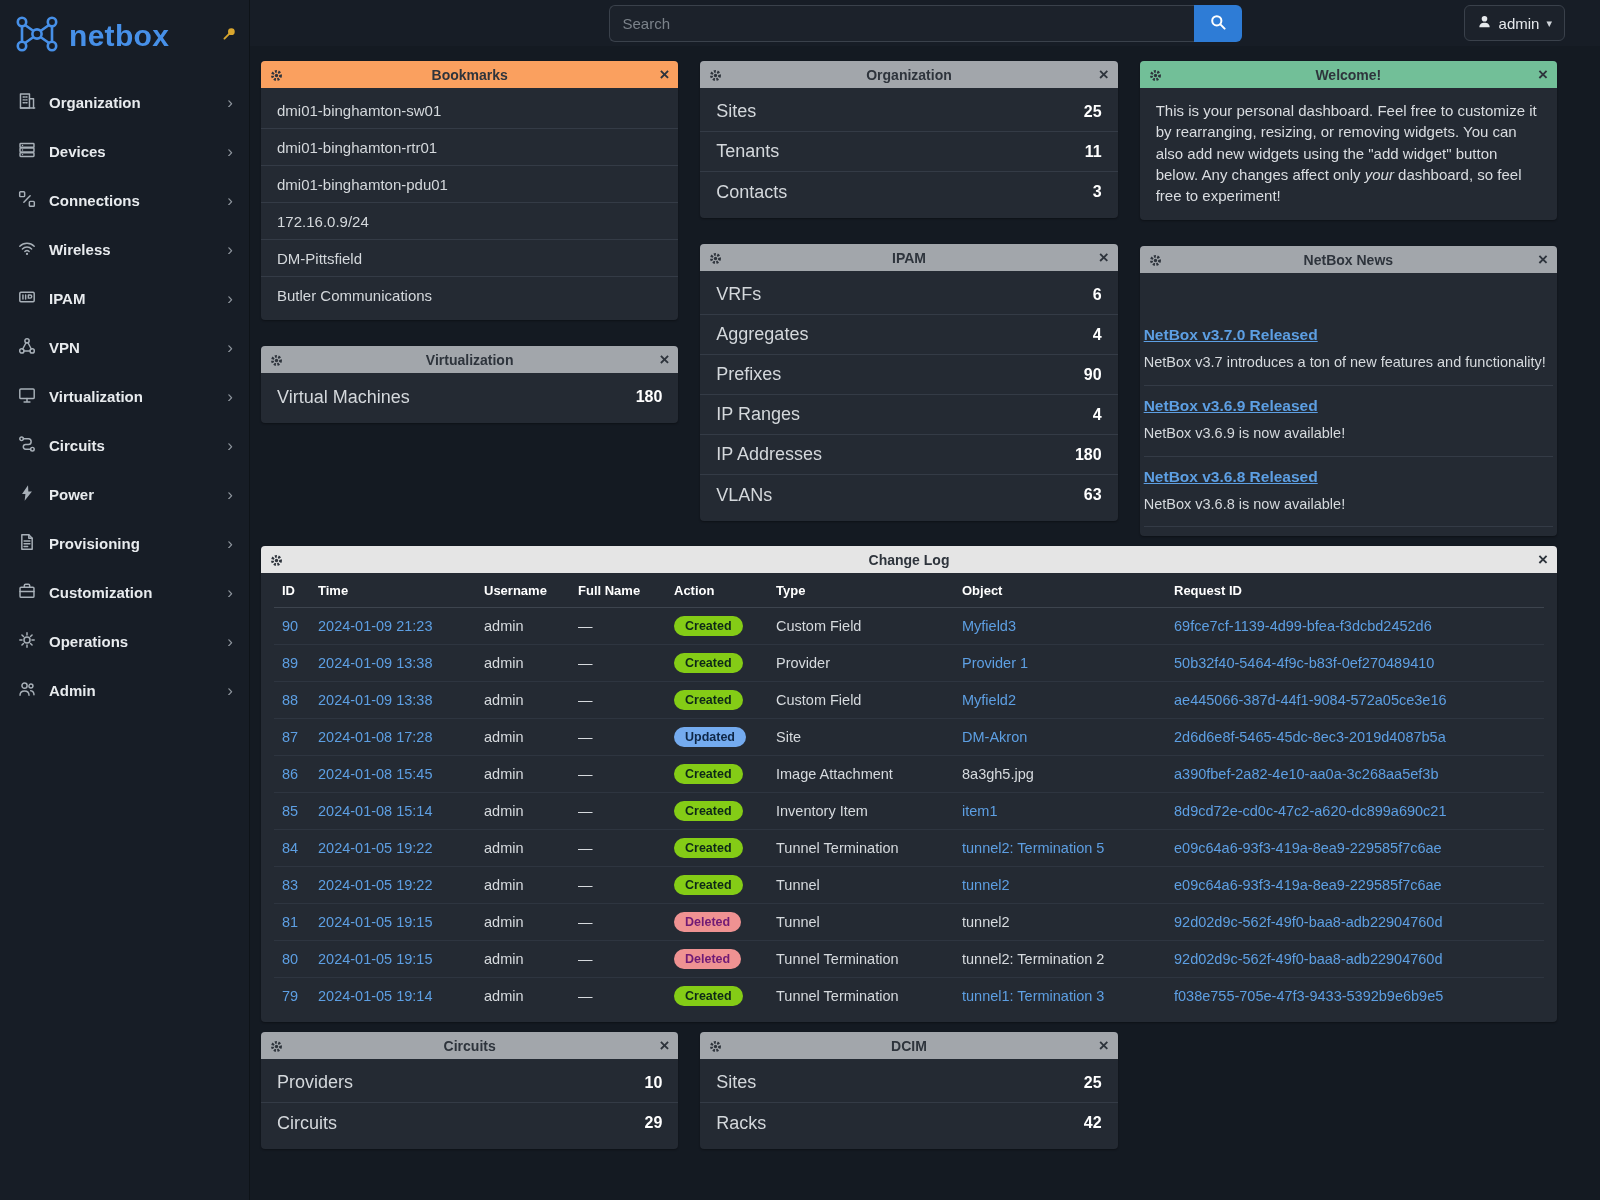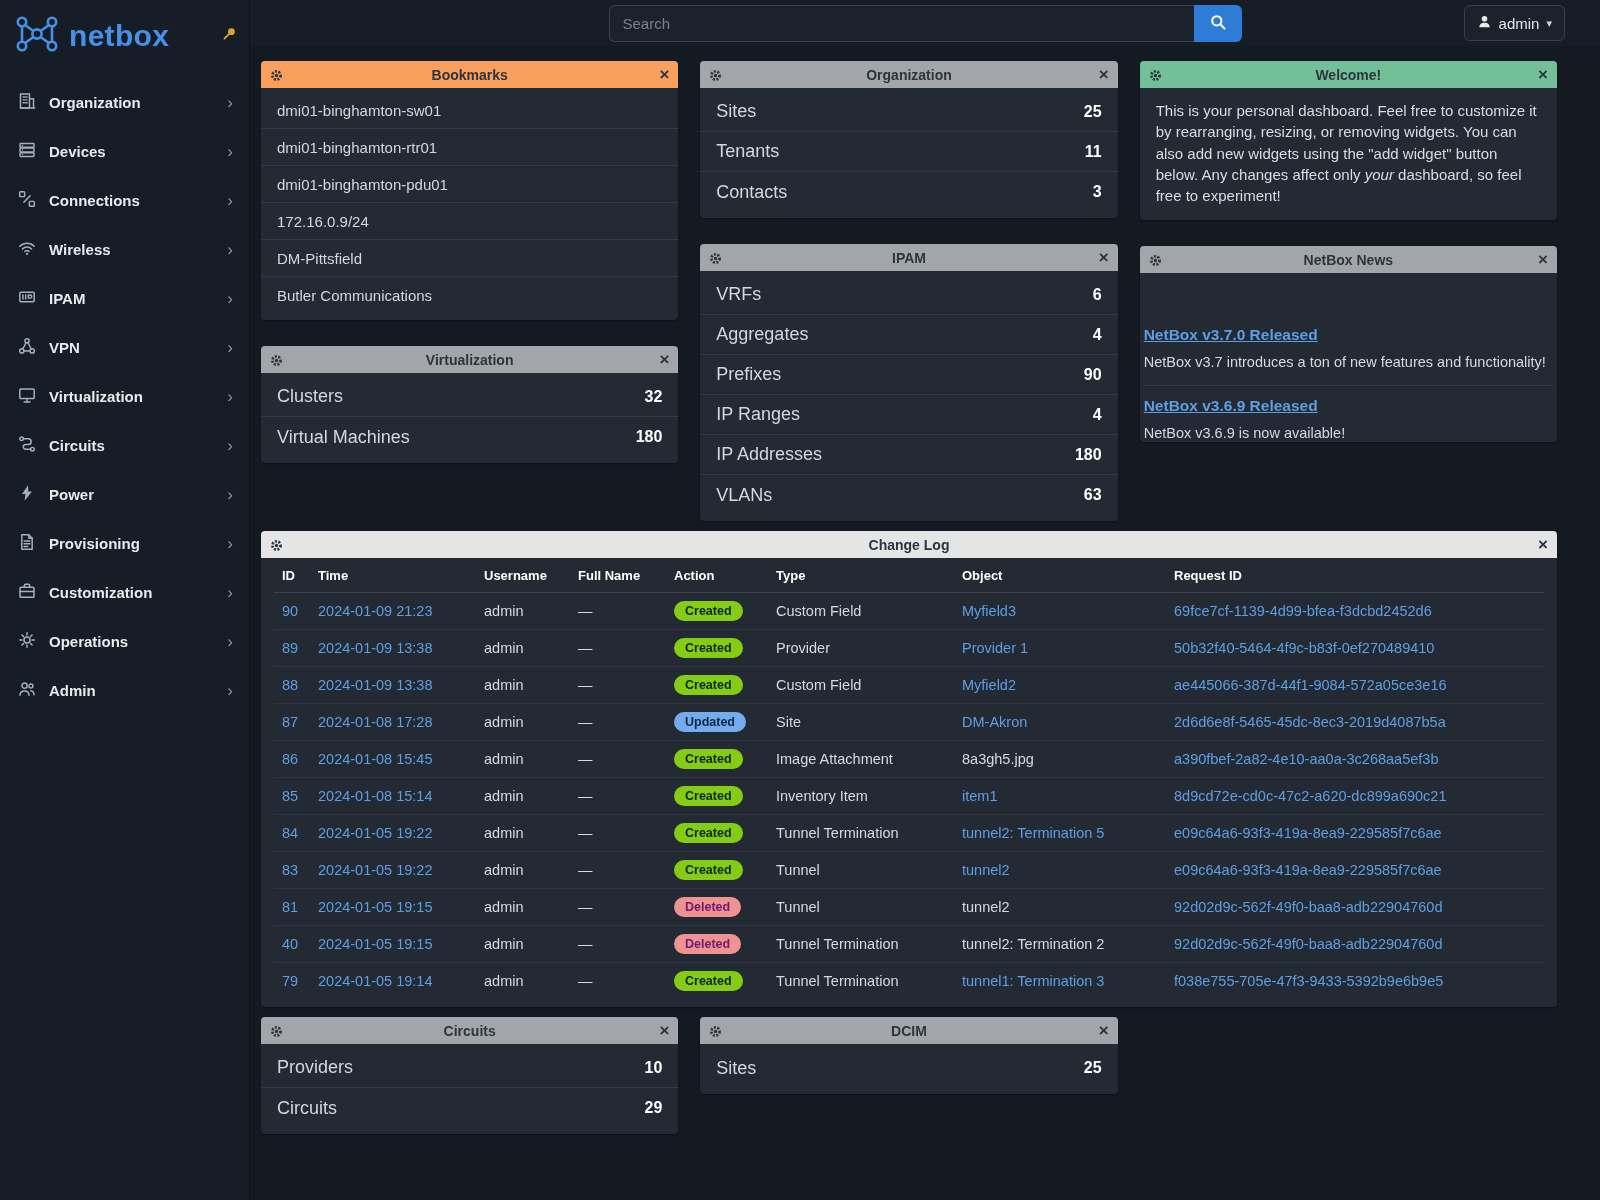--- a/index.html
+++ b/index.html
@@ -53,21 +53,21 @@
   .stat-label { font-size:18px; color:#d4d8dc; }
   .stat-value { font-size:16px; font-weight:bold; color:#ffffff; cursor:pointer; }
 
   .bm-row { display:flex; align-items:center; height:37px; padding:0 16px; border-bottom:1px solid #343b46;
     font-size:15px; color:#d4d8dc; cursor:pointer; }
   .bm-row:last-child { border-bottom:none; }
 
   .welcome-body { padding:12px 16px 14px; font-size:15px; color:#d9dce0; line-height:1.42; }
   .welcome-body em { font-style:italic; }
 
-  .news-widget { height:196px; }
+  .news-widget { height:290px; }
   .news-body { padding:2px 4px 0;margin-top:40px; }
   .news-item { padding:11px 0 12px; border-bottom:1px solid #343b46; }
   .news-item:last-child { border-bottom:none; }
   .news-headline { display:inline-block; color:#5d9fe3; font-size:15.5px; font-weight:bold; text-decoration:underline; cursor:pointer; }
   .news-summary { margin-top:9px; color:#d5d9dd; font-size:14.5px; line-height:1.35; }
   .news-summary:empty { display:none; }
 
   .cl-body { padding:0 13px 8px; }
   table.cl { width:100%; table-layout:fixed; border-collapse:collapse; }
   table.cl th { text-align:left; font-size:13px; color:#ffffff; padding:10px 8px 9px; border-bottom:1px solid #3d444e; }
@@ -291,24 +291,20 @@
           <div class="widget">
             <div class="widget-header hdr-gray">
               <span class="gear-btn"><svg width="13" height="13" viewBox="0 0 16 16">
                     <circle cx="8" cy="8" r="5" fill="none" stroke="currentColor" stroke-width="3.4" stroke-dasharray="2.4 1.8"></circle>
                     <circle cx="8" cy="8" r="2.1" fill="currentColor"></circle>
                   </svg></span>
               <span class="widget-title">Virtualization</span>
               <span class="close-btn">×</span>
             </div>
             <div class="widget-body">
-              <div class="stat-row">
-                <span class="stat-label">Clusters</span>
-                <a class="stat-value">32</a>
-              </div>
               <div class="stat-row">
                 <span class="stat-label">Virtual Machines</span>
                 <a class="stat-value">180</a>
               </div>
             </div>
           </div>
 
         </div>
 
         <div class="wcol">
@@ -541,21 +537,21 @@
                 <td><a class="lnk">81</a></td>
                 <td><a class="lnk">2024-01-05 19:15</a></td>
                 <td><span>admin</span></td>
                 <td><span>—</span></td>
                 <td><span class="badge" data-variant="deleted">Deleted</span></td>
                 <td><span>Tunnel</span></td>
                 <td><a class="obj" data-link="false">tunnel2</a></td>
                 <td><a class="lnk">92d02d9c-562f-49f0-baa8-adb22904760d</a></td>
               </tr>
               <tr>
-                <td><a class="lnk">40</a></td>
+                <td><a class="lnk">80</a></td>
                 <td><a class="lnk">2024-01-05 19:15</a></td>
                 <td><span>admin</span></td>
                 <td><span>—</span></td>
                 <td><span class="badge" data-variant="deleted">Deleted</span></td>
                 <td><span>Tunnel Termination</span></td>
                 <td><a class="obj" data-link="false">tunnel2: Termination 2</a></td>
                 <td><a class="lnk">92d02d9c-562f-49f0-baa8-adb22904760d</a></td>
               </tr>
               <tr>
                 <td><a class="lnk">79</a></td>
@@ -605,20 +601,24 @@
                     <circle cx="8" cy="8" r="2.1" fill="currentColor"></circle>
                   </svg></span>
               <span class="widget-title">DCIM</span>
               <span class="close-btn">×</span>
             </div>
             <div class="widget-body">
               <div class="stat-row">
                 <span class="stat-label">Sites</span>
                 <a class="stat-value">25</a>
               </div>
+              <div class="stat-row">
+                <span class="stat-label">Racks</span>
+                <a class="stat-value">42</a>
+              </div>
             </div>
           </div>
         </div>
 
         <div class="wcol"></div>
       </div>
 
     </div>
   </div>
 </div>

